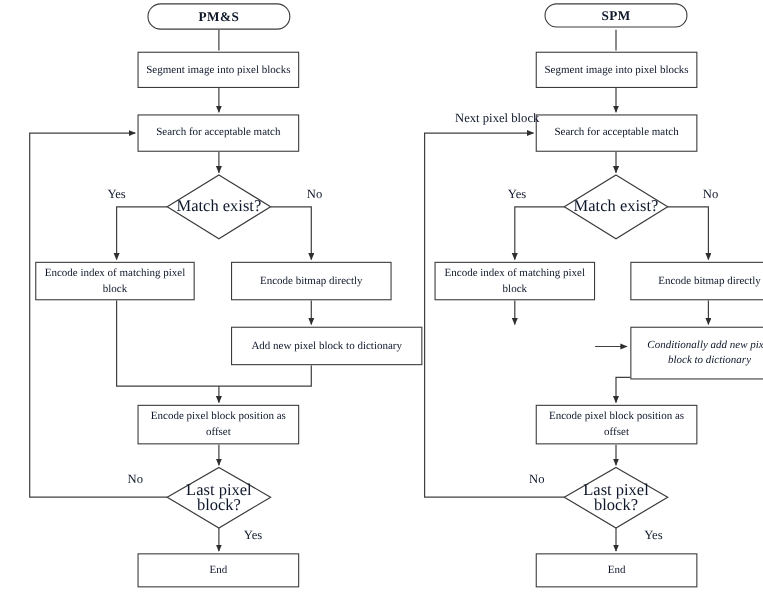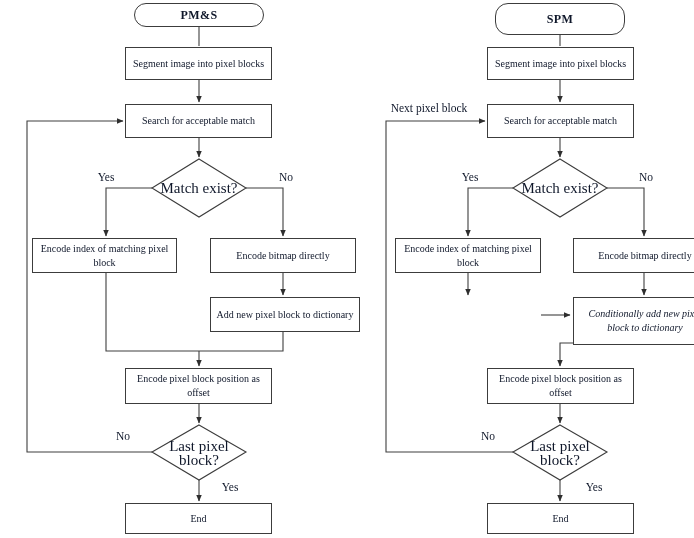--- a/index.html
+++ b/index.html
@@ -118,53 +118,53 @@
   <div class="node" style="left:101px;top:47px;width:147px;height:33px">Segment image into pixel blocks</div>
 
   <div class="node" style="left:101px;top:104px;width:147px;height:34px">Search for acceptable match</div>
 
   <div class="diamond-label" style="left:127px;top:175px;width:96px;height:26px">Match exist?</div>
 
   <div class="node" style="left:8px;top:238px;width:145px;height:35px">Encode index of matching pixel block</div>
 
   <div class="node" style="left:186px;top:238px;width:146px;height:35px">Encode bitmap directly</div>
 
-  <div class="node" style="left:186px;top:297px;width:150px;height:35px">Add new pixel block to dictionary</div>
+  <div class="node" style="left:186px;top:297px;width:174px;height:35px">Add new pixel block to dictionary</div>
 
   <div class="node" style="left:101px;top:368px;width:147px;height:36px">Encode pixel block position as offset</div>
 
   <div class="diamond-label" style="left:127px;top:438px;width:96px;height:29px">Last pixel block?</div>
 
   <div class="node" style="left:101px;top:503px;width:147px;height:31px">End</div>
 
   <div class="edge-label" style="left:57px;top:171px;width:50px">Yes</div>
   <div class="edge-label" style="left:237px;top:171px;width:50px">No</div>
   <div class="edge-label" style="left:74px;top:430px;width:50px">No</div>
   <div class="edge-label" style="left:181px;top:481px;width:50px">Yes</div>
 
-  <div class="node oval" style="left:471px;top:3px;width:130px;height:32px">SPM</div>
+  <div class="node oval" style="left:471px;top:3px;width:130px;height:22px">SPM</div>
 
   <div class="node" style="left:463px;top:47px;width:147px;height:33px">Segment image into pixel blocks</div>
 
   <div class="node" style="left:463px;top:104px;width:147px;height:34px">Search for acceptable match</div>
 
   <div class="diamond-label" style="left:488px;top:175px;width:96px;height:26px">Match exist?</div>
 
   <div class="node" style="left:371px;top:238px;width:146px;height:35px">Encode index of matching pixel block</div>
 
   <div class="node" style="left:549px;top:238px;width:144px;height:35px">Encode bitmap directly</div>
 
 
   <div class="node italic" style="left:549px;top:297px;width:144px;height:48px">Conditionally add new pixel block to dictionary</div>
 
   <div class="node" style="left:463px;top:368px;width:147px;height:36px">Encode pixel block position as offset</div>
 
   <div class="diamond-label" style="left:488px;top:438px;width:96px;height:29px">Last pixel block?</div>
 
   <div class="node" style="left:463px;top:503px;width:147px;height:31px">End</div>
 
-  <div class="edge-label" style="left:351px;top:102px;width:108px">Next pixel block</div>
+  <div class="edge-label" style="left:374px;top:102px;width:108px">Next pixel block</div>
   <div class="edge-label" style="left:421px;top:171px;width:50px">Yes</div>
   <div class="edge-label" style="left:597px;top:171px;width:50px">No</div>
   <div class="edge-label" style="left:439px;top:430px;width:50px">No</div>
   <div class="edge-label" style="left:545px;top:481px;width:50px">Yes</div>
 
 </div>
 
 </body></html>

